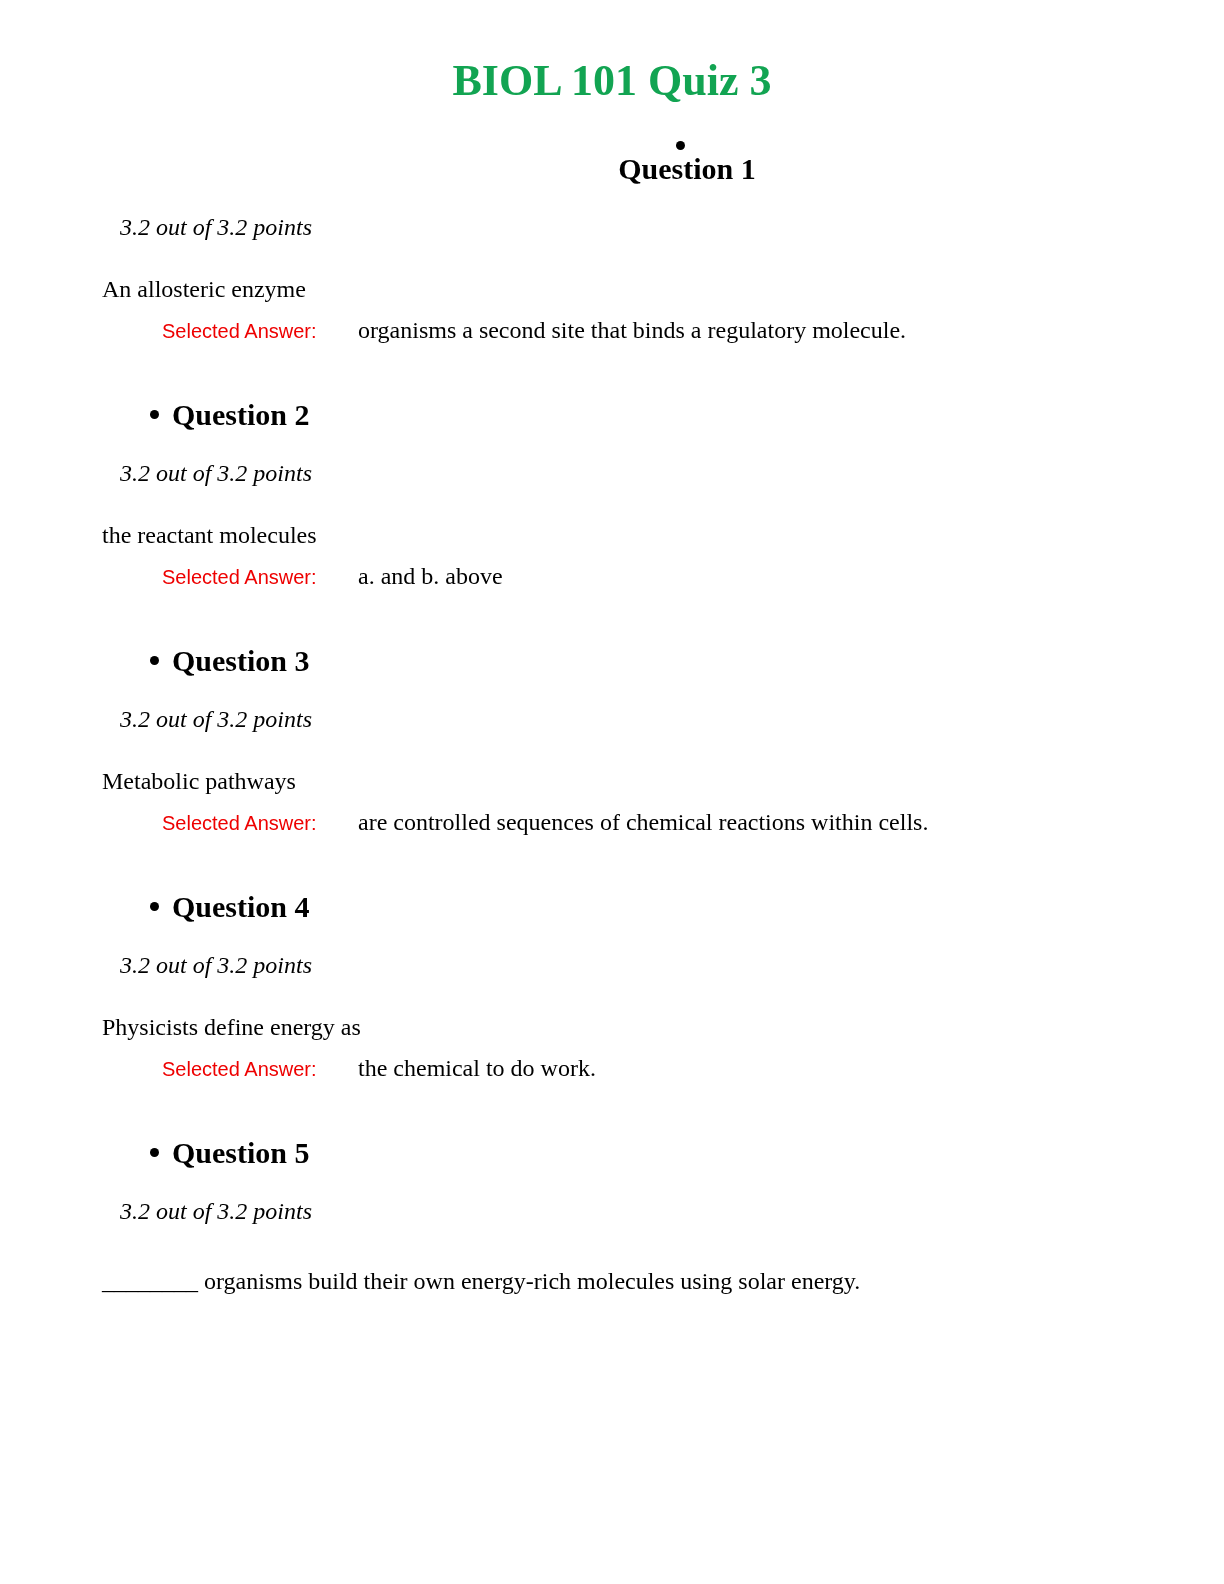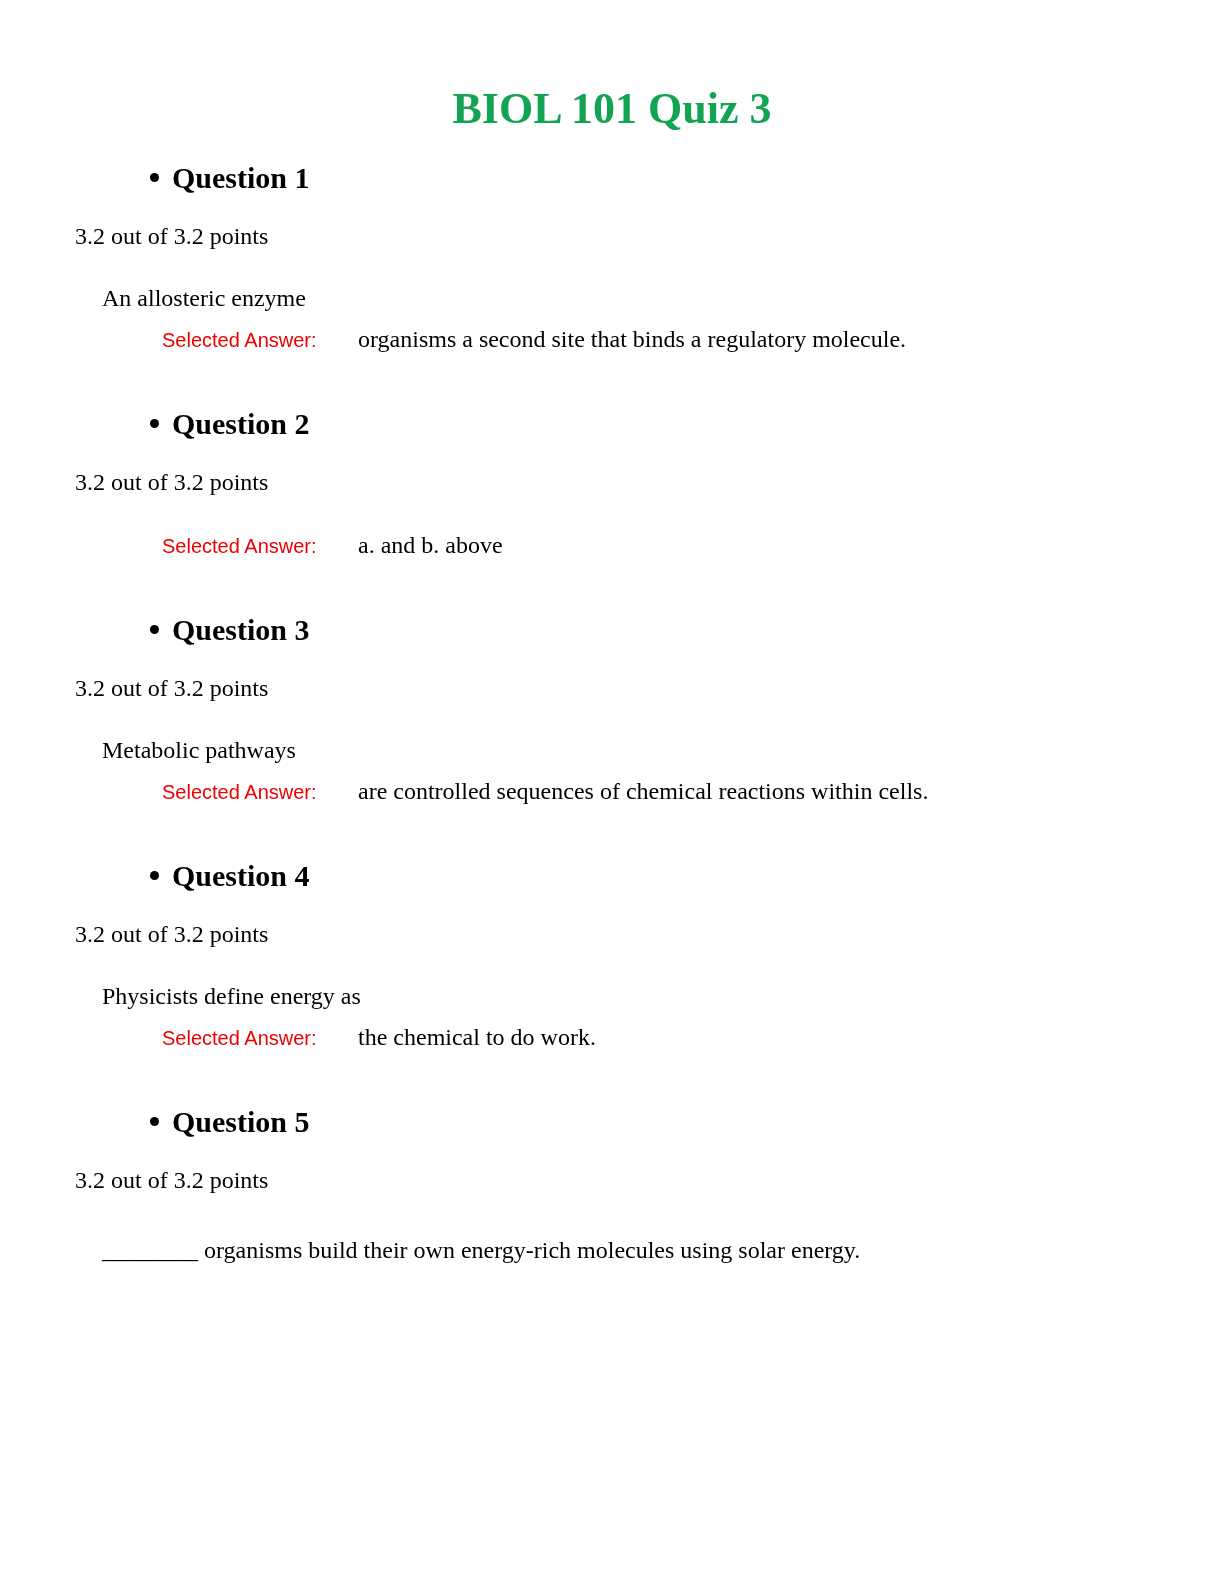--- a/index.html
+++ b/index.html
@@ -18,54 +18,56 @@
     font-family: "Liberation Serif", serif;
     overflow: hidden;
   }
   .page {
     position: relative;
     width: 1224px;
     height: 1584px;
   }
   .title {
     margin: 0;
-    padding-top: 84px;
+    padding-top: 56px;
     text-align: center;
     font-family: "Liberation Serif", serif;
     font-weight: bold;
     font-size: 44px;
     line-height: 1.15;
     color: var(--title_green);
   }
   .q-head {
     display: flex;
     align-items: center;
     margin: 51px 0 0 150px;
   }
   .q-head.first {
-    margin-top: 24px;
+    margin-top: 34px;
+    flex-direction: column;
   }
   .bullet {
     width: 9px;
     height: 9px;
     border-radius: 50%;
     background: var(--text_black);
     margin-right: 13px;
     flex: 0 0 9px;
   }
   .q-title {
     font-weight: bold;
     font-size: 30px;
     line-height: 38px;
     color: var(--text_black);
   }
   .points {
-    margin: 24px 0 0 75px;
+    margin: 24px 0 0 120px;
     font-size: 24px;
     line-height: 30px;
+    font-style: italic;
   }
   .q-text {
     margin: 33px 0 0 102px;
     font-size: 24px;
     line-height: 28px;
     max-width: 880px;
   }
   .q-text .q-line { min-height: 28px; }
   .q5 .q-text { margin-top: 41px; }
   .answer-row {
@@ -109,20 +111,21 @@
     </div>
   </div>
 
   <div>
     <div class="q-head">
       <span class="bullet"></span>
       <span class="q-title">Question 2</span>
     </div>
     <div class="points">3.2 out of 3.2 points</div>
     <div class="q-text">
+      <div class="q-line">the reactant molecules</div>
     </div>
     <div class="answer-row">
       <span class="answer-label">Selected Answer:</span>
       <span class="answer-text">a. and b. above</span>
     </div>
   </div>
 
   <div>
     <div class="q-head">
       <span class="bullet"></span>

